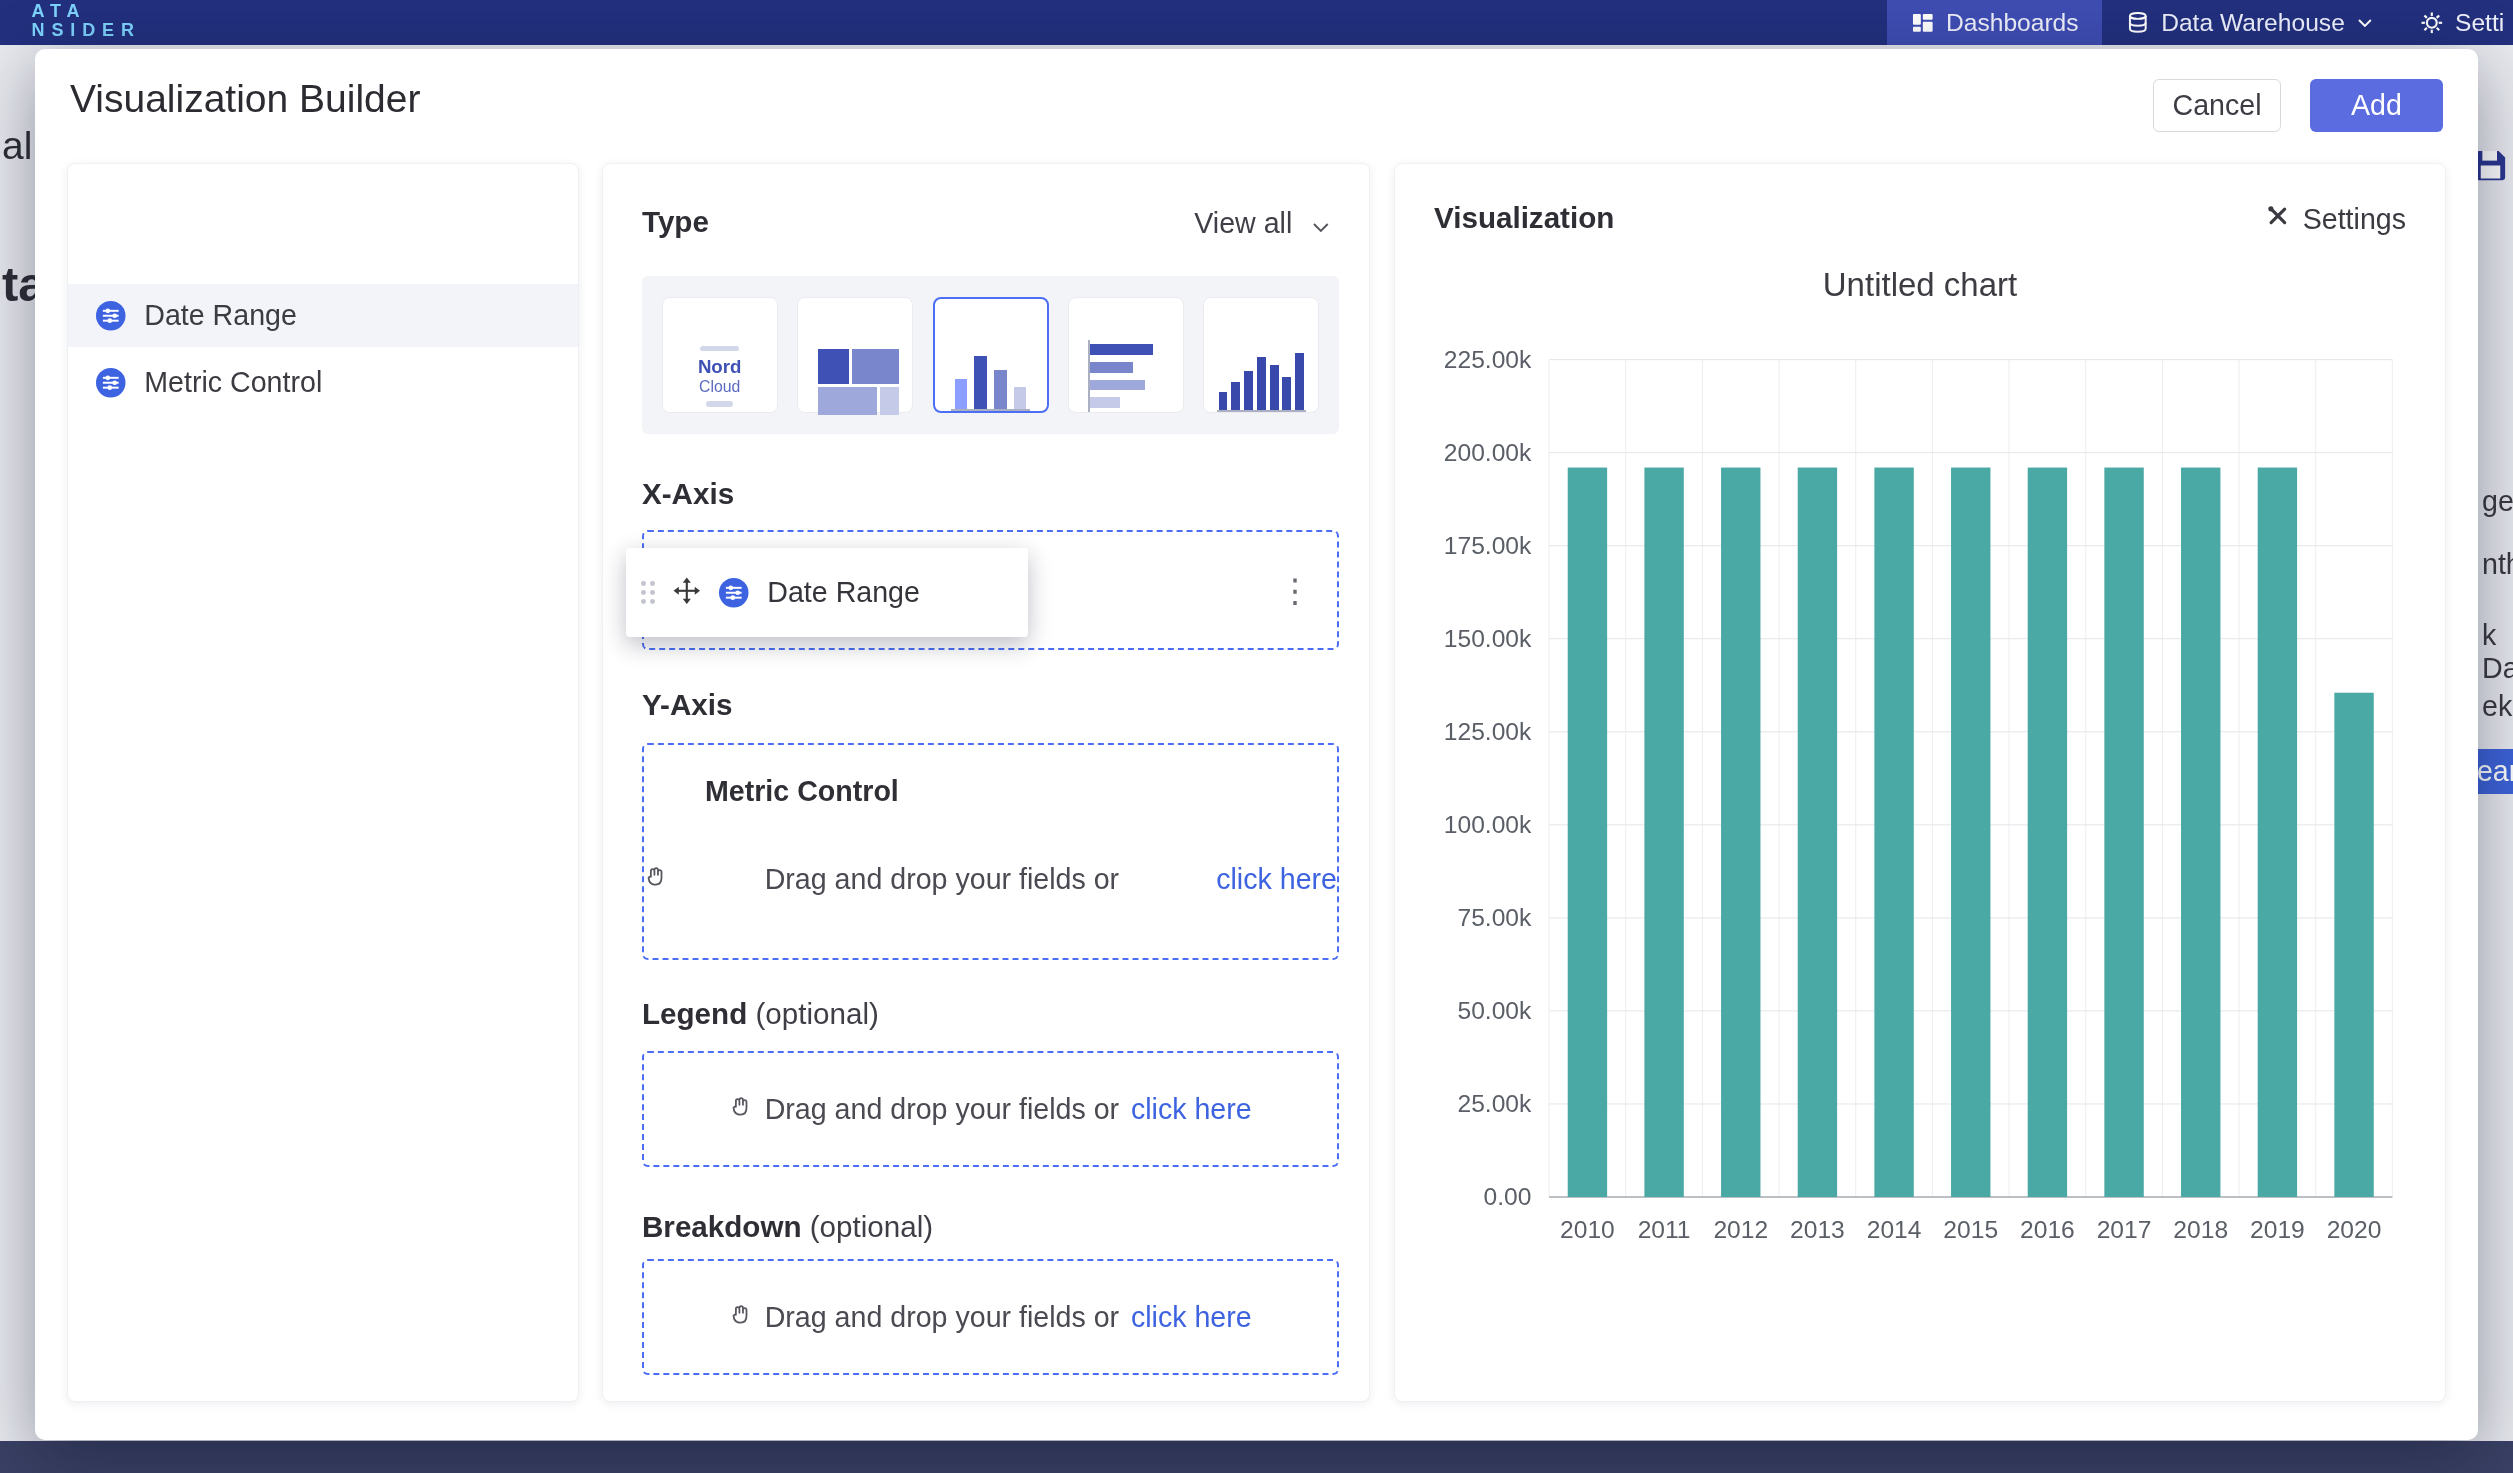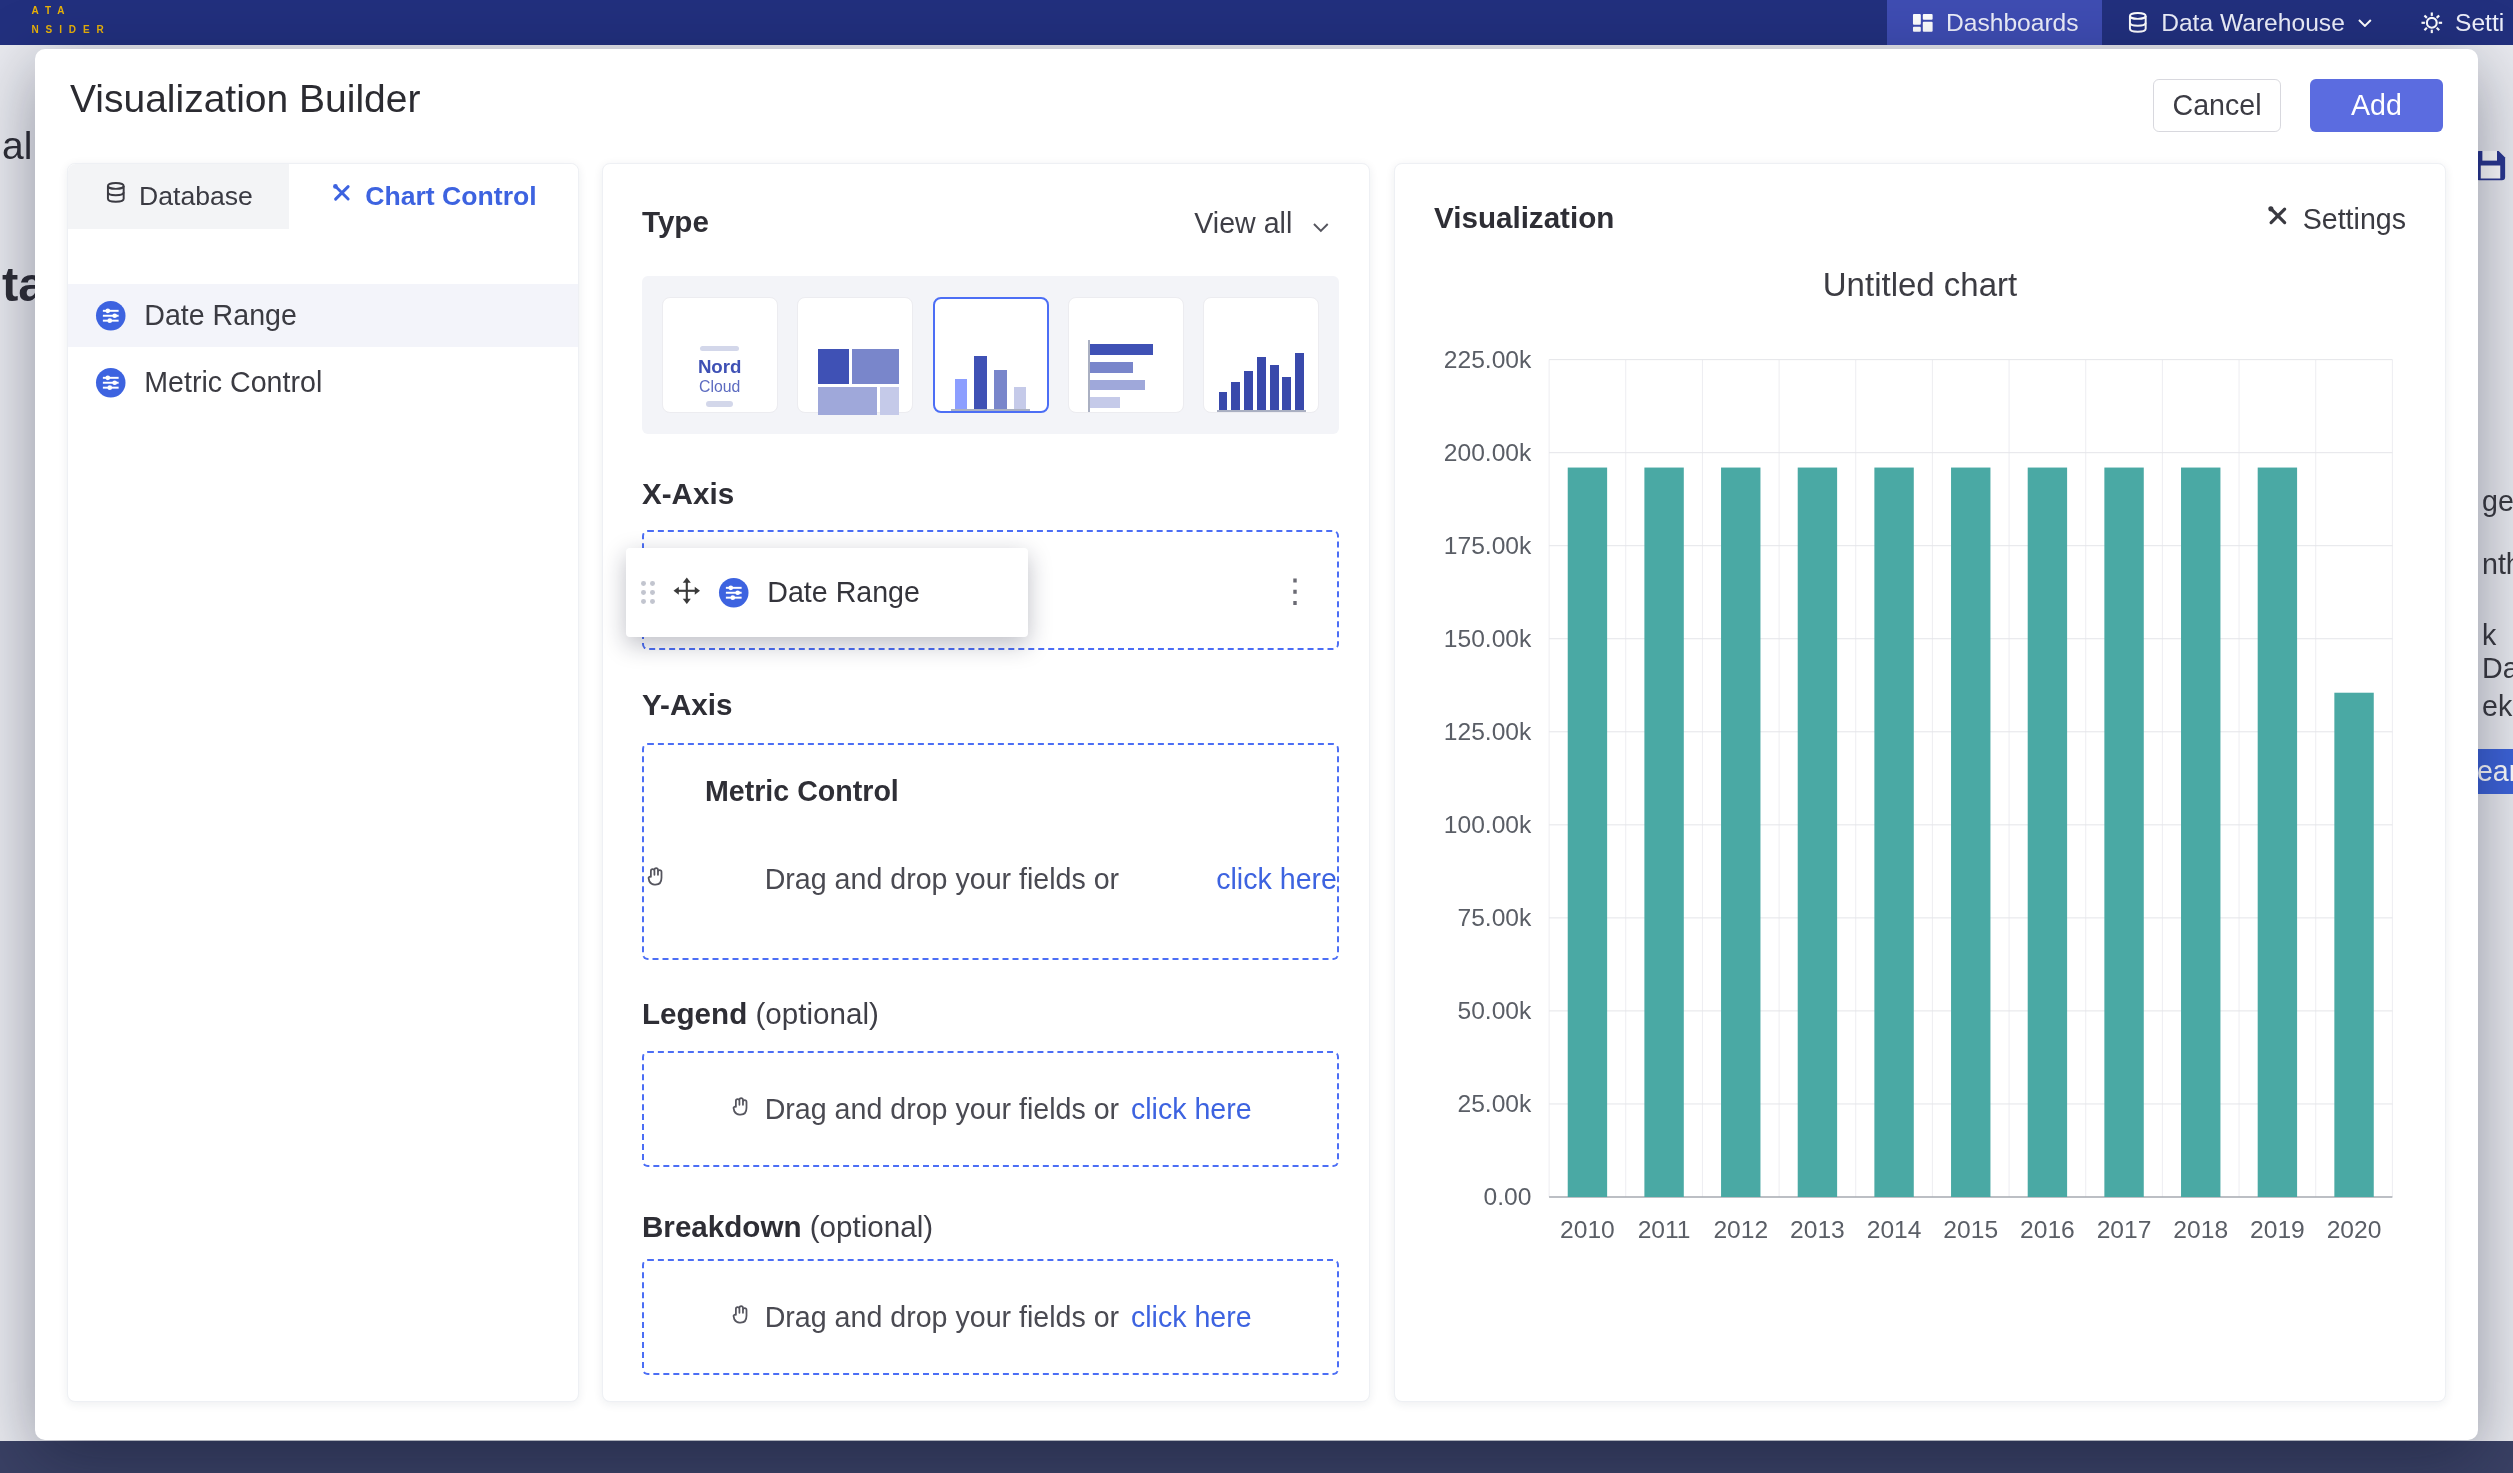--- a/index.html
+++ b/index.html
@@ -1,21 +1,21 @@
 <!DOCTYPE html>
 <html><head>
 <meta charset="utf-8">
 <style>
   * { margin:0; padding:0; box-sizing:border-box; }
   html,body { width:2514px; height:1474px; overflow:hidden; }
   body { position:relative; background:#e9eaef; font-family:"Liberation Sans", sans-serif; color:#2f2f36; }
 
   
   .app-header { position:absolute; top:0; left:0; width:2514px; height:45px; background:#22307e; z-index:2; display:flex; align-items:center; justify-content:flex-end; }
-  .logo { position:absolute; left:31.5px; top:2px; color:#eab308; font-weight:bold; font-size:10px; letter-spacing:6.9px; line-height:18.7px; }
+  .logo { position:absolute; left:31.5px; top:2px; color:#7dd3fc; font-weight:bold; font-size:18px; letter-spacing:6.9px; line-height:18.7px; }
   .nav-item { display:flex; align-items:center; gap:11.8px; height:45px; padding:0 23.6px; color:#eef0fb; font-size:24.6px; cursor:pointer; }
   .nav-item.active { background:#3f4db3; }
   .nav-item svg { display:block; }
   .app-footer { position:absolute; bottom:0; left:0; width:2514px; height:33px; background:#3a4164; z-index:2; }
 
   .frag-left { position:absolute; left:2px; z-index:1; color:#2e2e36; }
   .frag-right { position:absolute; left:2482px; z-index:1; color:#3a3a40; font-size:28.6px; }
   .frag-chip { position:absolute; left:2467px; z-index:1; width:47px; height:45px; background:#3d63d8; color:#fff; font-size:28.6px; line-height:45px; padding-left:9.9px; border-radius:3.9px 0 0 3.9px; }
   .save-frag { position:absolute; left:2471px; top:146px; z-index:1; }
 
@@ -154,44 +154,20 @@
 <div class="frag-right" style="top:619px;">k Date</div>
 <div class="frag-right" style="top:690px;">ekly</div>
 <div class="frag-chip" style="top:749px;">ear</div>
 
 <div class="modal">
   <div class="modal-title">Visualization Builder</div>
   <button class="btn btn-cancel">Cancel</button>
   <button class="btn btn-add">Add</button>
 
   <div class="panel panel-left">
-    <div class="tab-row">
-      <div class="tab tab-db">
-        <span>
-          <svg width="23.6" height="23.6" viewBox="0 0 24 24" fill="none" stroke="#3a3a42" stroke-width="2">
-              <ellipse cx="12" cy="5" rx="8" ry="3"></ellipse>
-              <path d="M4 5 v13 c0 1.8 3.6 3 8 3 s8 -1.2 8 -3 V5"></path>
-              <path d="M4 11.5 c0 1.8 3.6 3 8 3 s8 -1.2 8 -3"></path>
-            </svg>
-        </span>
-        <span>Database</span>
-      </div>
-      <div class="tab tab-cc">
-        <span>
-          <svg width="23.6" height="23.6" viewBox="0 0 24 24">
-              <g fill="#3d63e0">
-                <rect x="10.6" y="1.5" width="3" height="21" rx="1.5" transform="rotate(45 12 12)"></rect>
-                <rect x="10.6" y="1.5" width="3" height="21" rx="1.5" transform="rotate(-45 12 12)"></rect>
-                <circle cx="5.5" cy="5.5" r="2.4"></circle>
-              </g>
-            </svg>
-        </span>
-        <span>Chart Control</span>
-      </div>
-    </div>
     <div class="field-row selected" style="top:120px;">
       <span class="ctl-icon">
         <svg width="31.5" height="31.5" viewBox="0 0 32 32">
             <circle cx="16" cy="16" r="15" fill="#3d63e0"></circle>
             <g stroke="#fff" stroke-width="2">
               <line x1="8" y1="11" x2="24" y2="11"></line>
               <line x1="8" y1="16" x2="24" y2="16"></line>
               <line x1="8" y1="21" x2="24" y2="21"></line>
             </g>
             <g fill="#fff">

